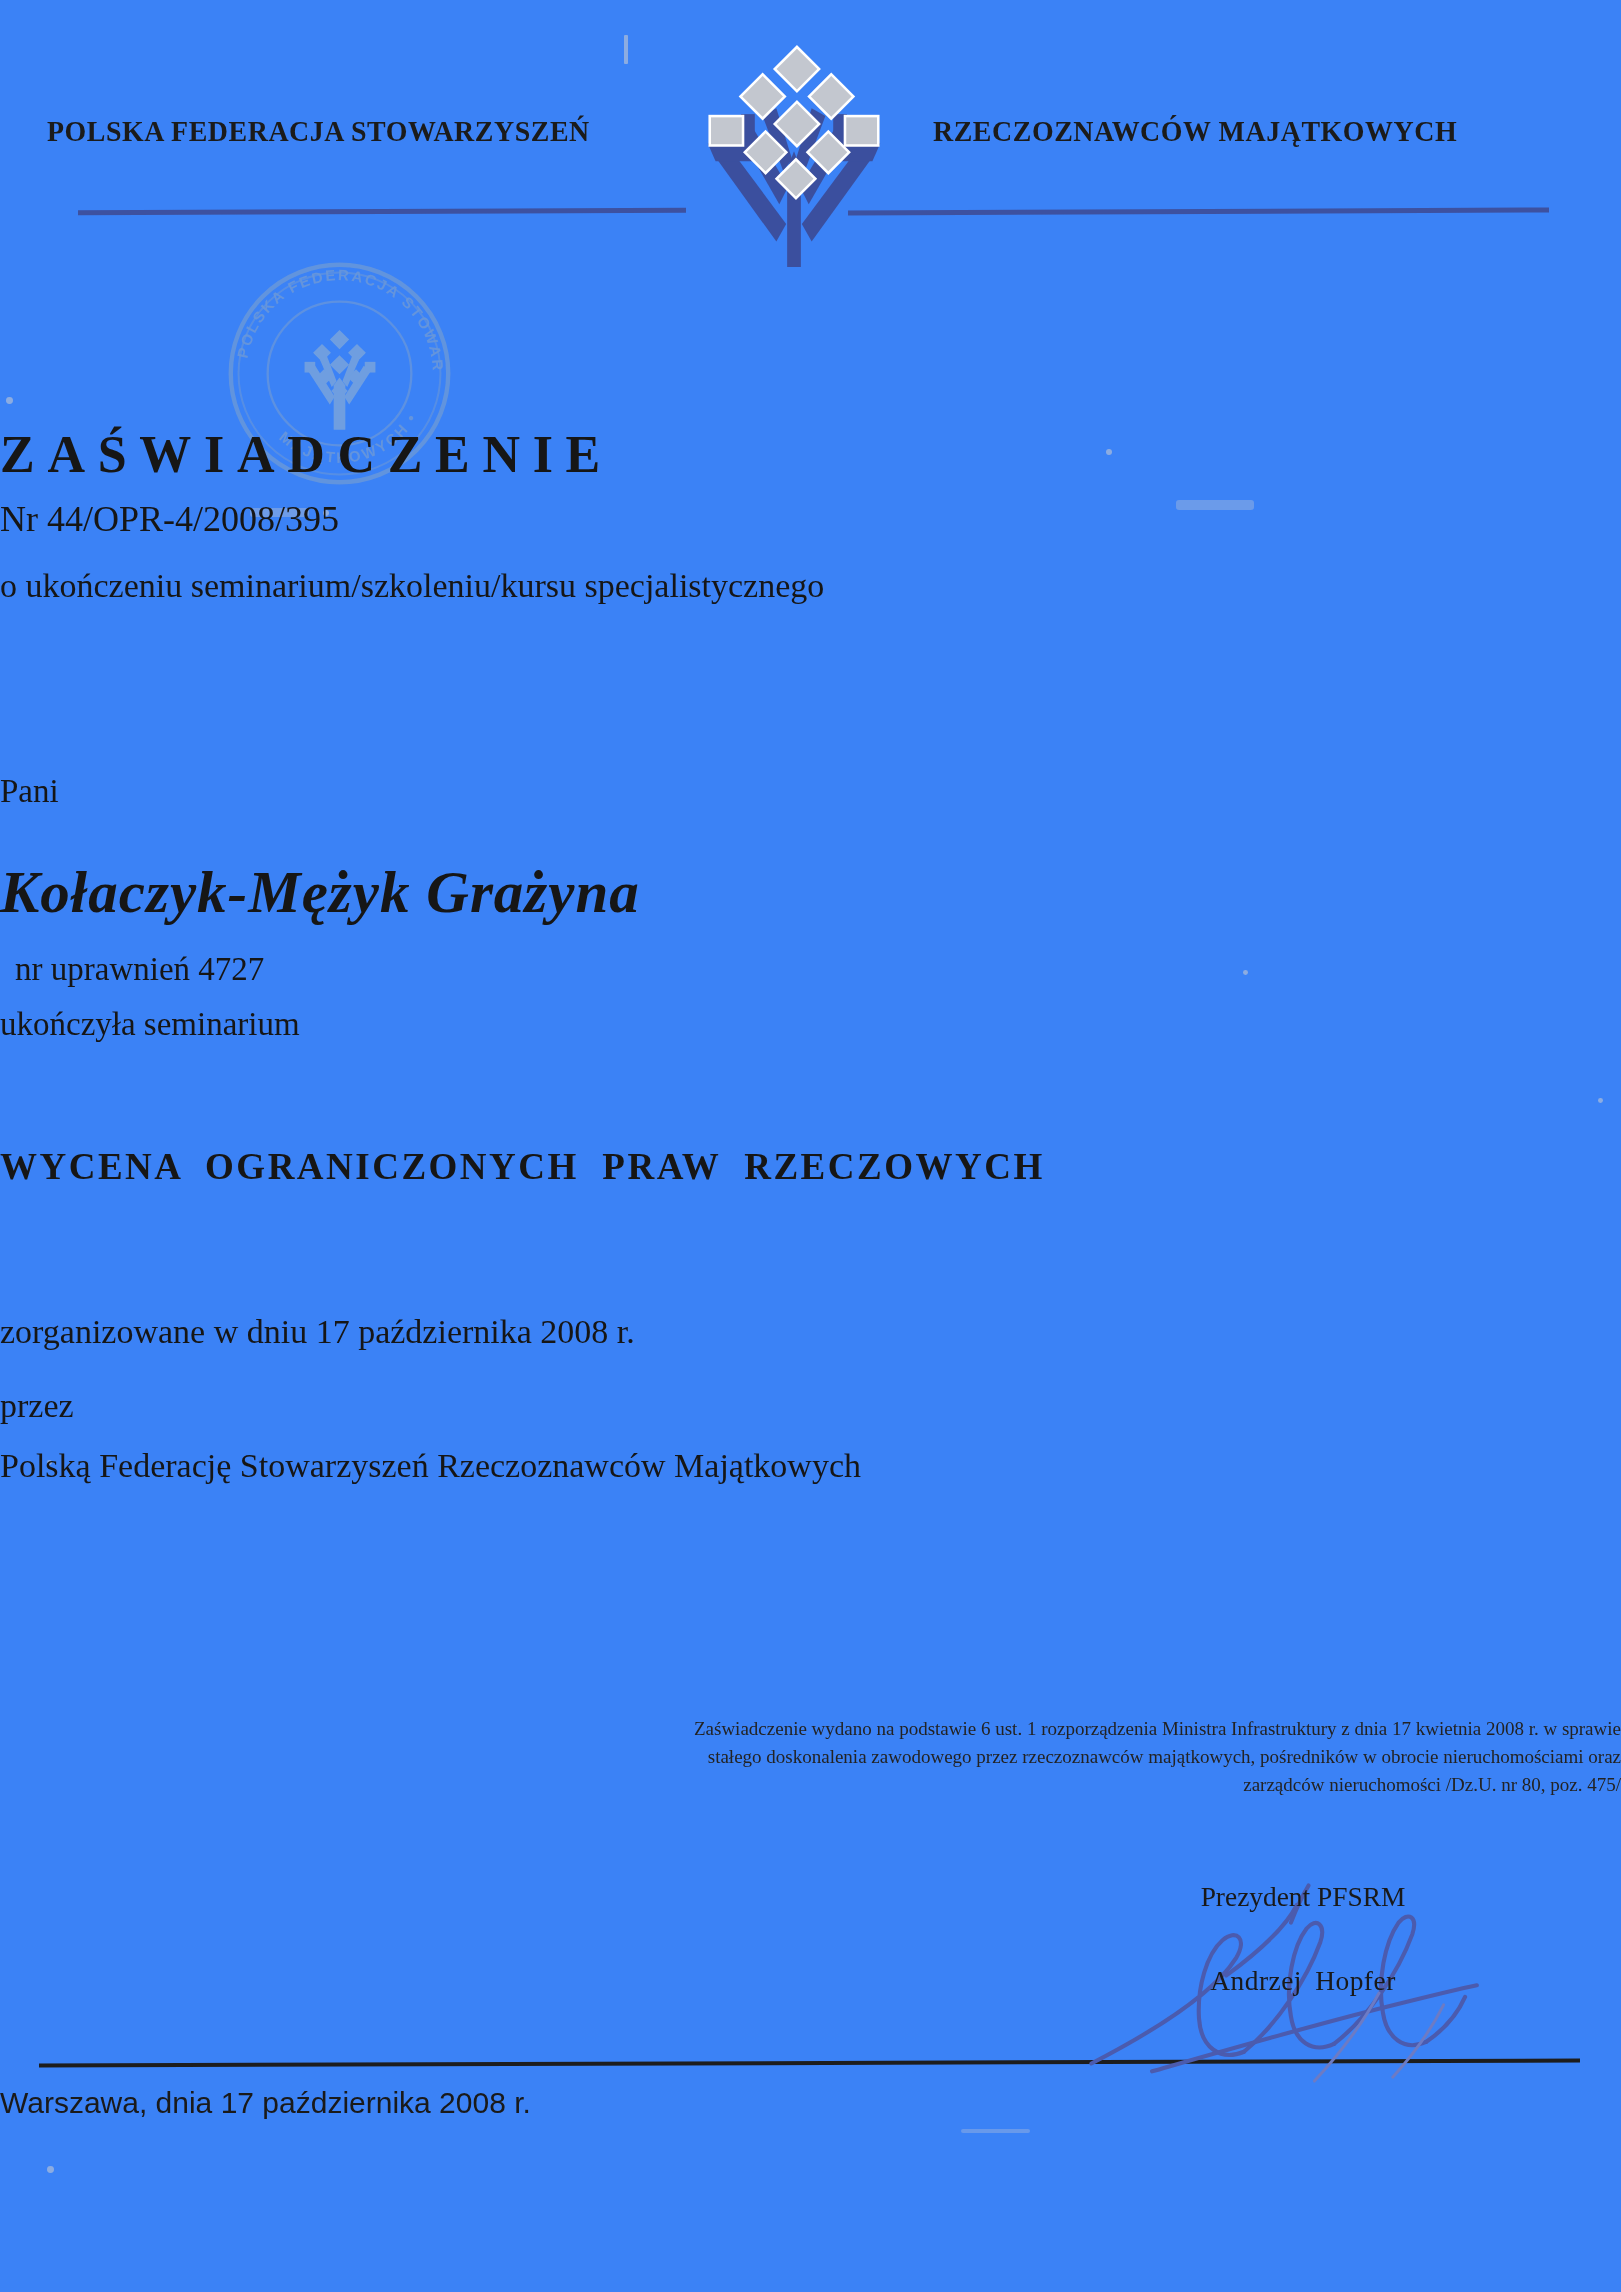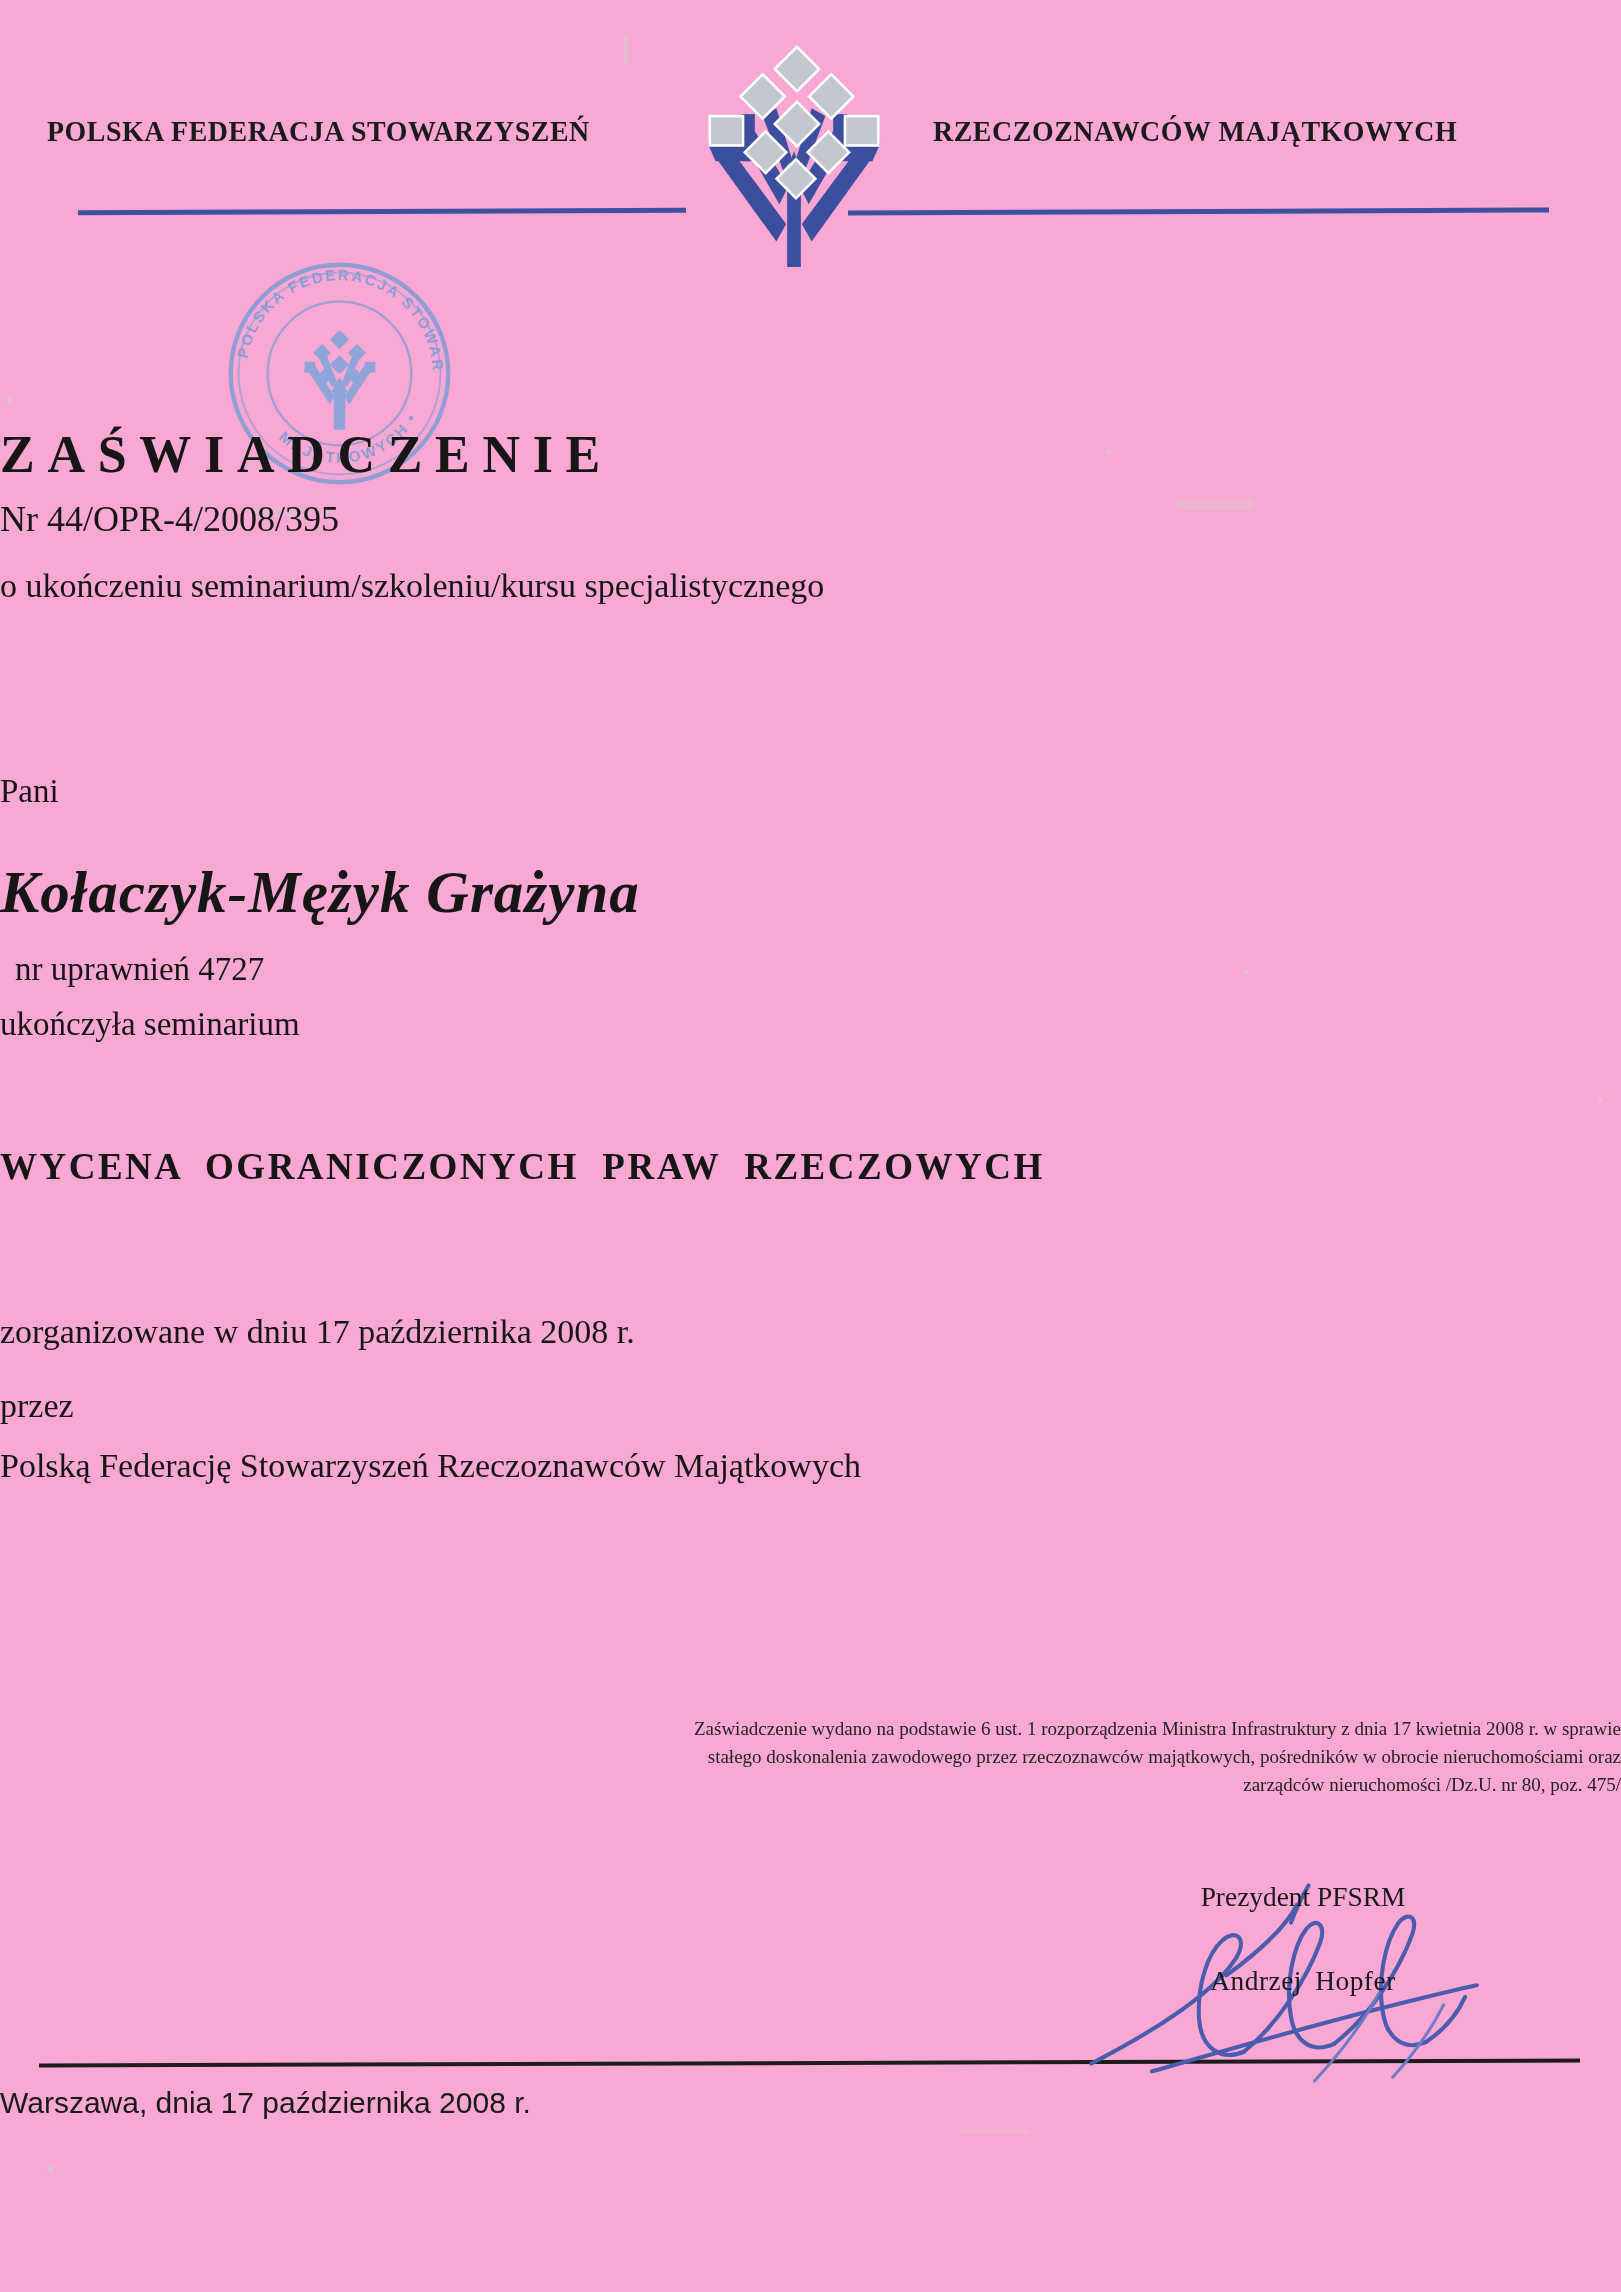--- a/index.html
+++ b/index.html
@@ -7,21 +7,21 @@
     padding: 0;
     background: #ffffff;
   }
   body {
     font-family: "Liberation Serif", serif;
   }
   .page {
     position: relative;
     width: 1621px;
     height: 2293px;
-    background: #f9a8d4;
+    background: #3b82f6;
     overflow: hidden;
   }
 
   
   .speck {
     position: absolute;
     background: #cfcfcf;
     opacity: .55;
     border-radius: 50%;
   }

